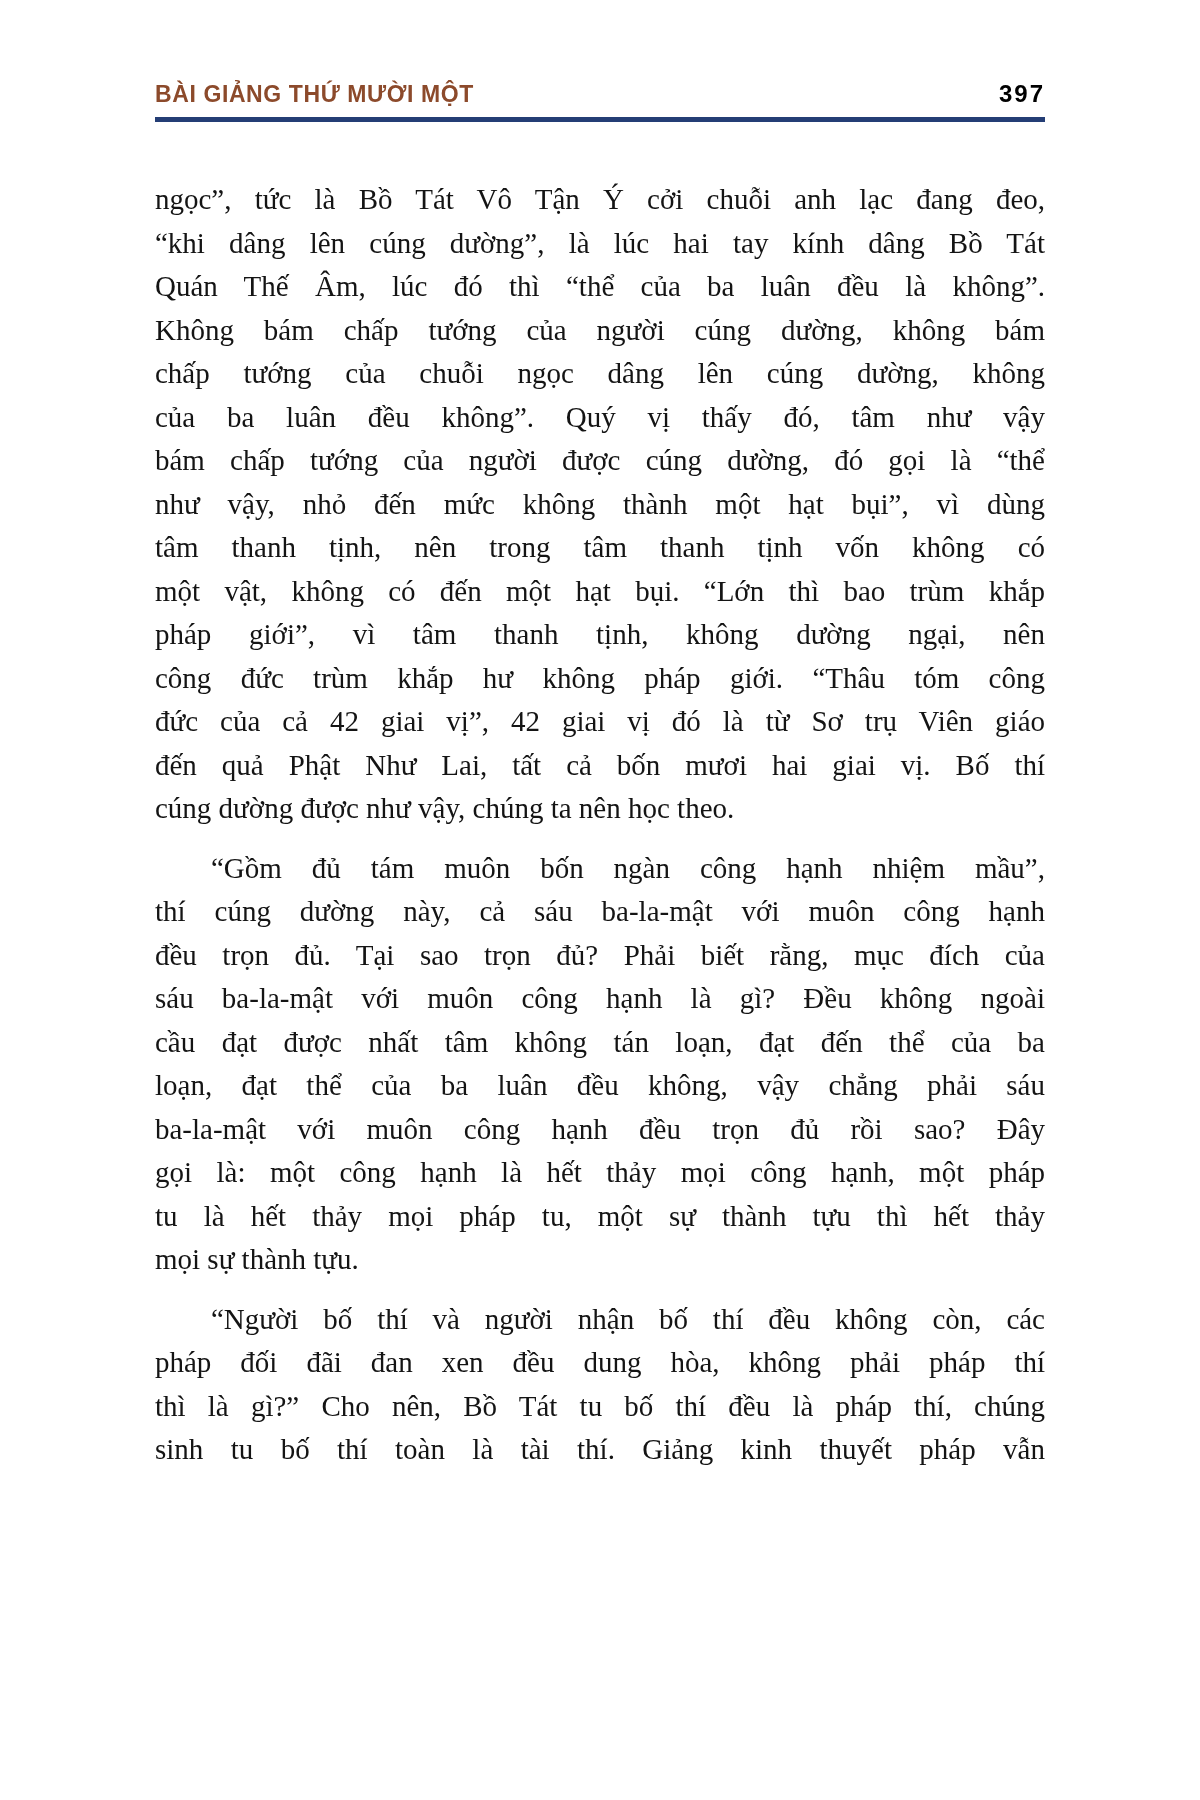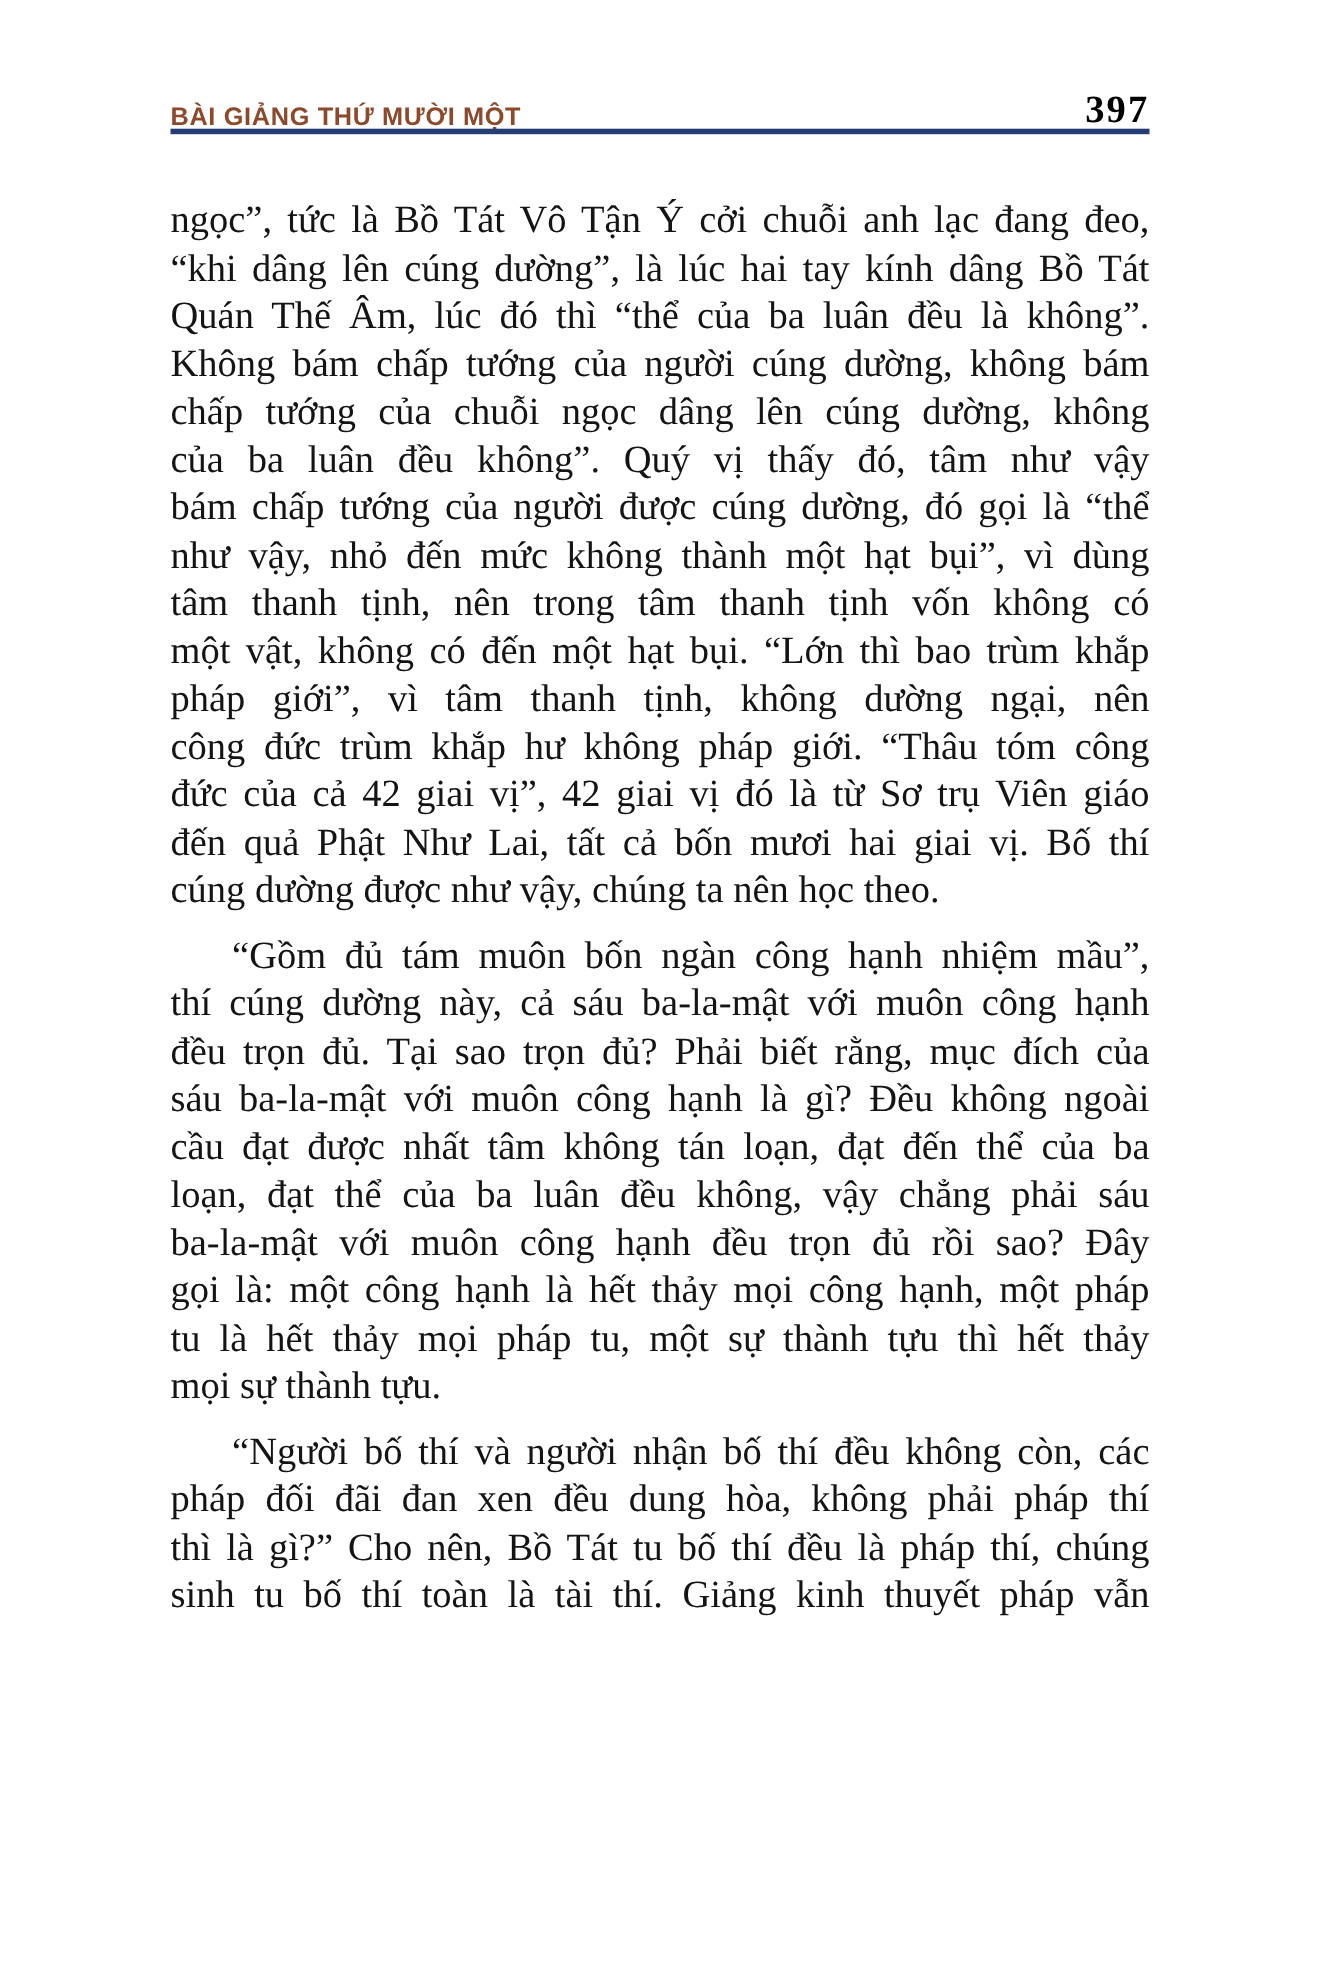--- a/index.html
+++ b/index.html
@@ -20,38 +20,38 @@
     justify-content: space-between;
     align-items: flex-end;
   }
   .chapter-title {
     font-family: "Liberation Sans", "DejaVu Sans", sans-serif;
     font-weight: 700;
     font-size: 23px;
     letter-spacing: 0.6px;
   }
   .page-number {
-    font-family: Liberation Serif, serif;
+    font-family: Liberation Sans, sans-serif;
     font-weight: 700;
-    font-size: 35px;
+    font-size: 24px;
     letter-spacing: 2px;
   }
   .header-rule {
     position: absolute;
     left: 155px;
     top: 117px;
     width: 890px;
     height: 5px;
   }
   .content {
     position: absolute;
     left: 155px;
     top: 178px;
     width: 890px;
-    font-size: 35px;
+    font-size: 29px;
     line-height: 43.5px;
     color: #141414;
   }
   .paragraph + .paragraph { margin-top: 16px; }
   .line {
     height: 43.5px;
     overflow: hidden;
     text-align: justify;
     text-align-last: justify;
   }

